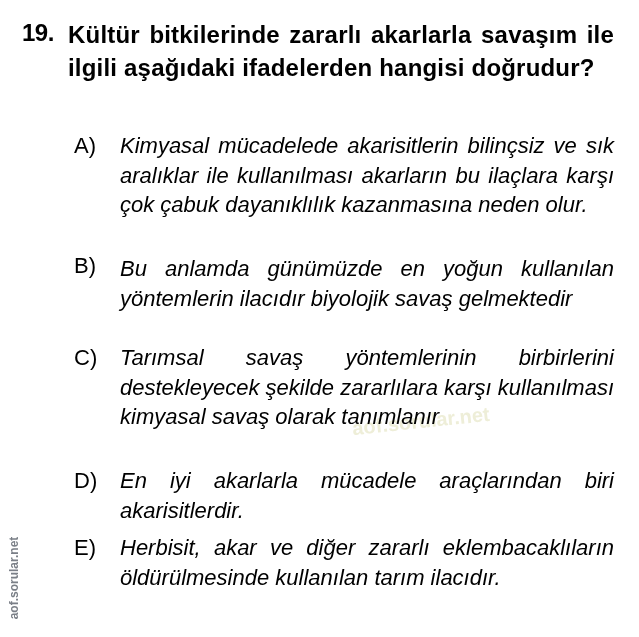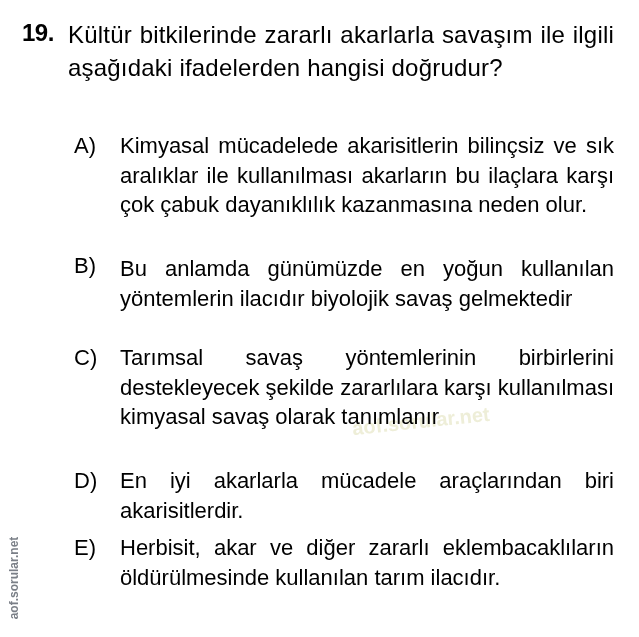--- a/index.html
+++ b/index.html
@@ -28,21 +28,21 @@
       font-size: 24px;
       font-weight: bold;
       letter-spacing: -0.5px;
     }
     .q-text {
       position: absolute;
       left: 68px;
       top: 19px;
       width: 546px;
       font-size: 24px;
-      font-weight: normal;
+      font-weight: bold;
       line-height: 32.5px;
       text-align: justify;
       text-align-last: left;
       letter-spacing: 0.2px;
     }
     .option {
       position: absolute;
       left: 0;
       width: 639px;
     }
@@ -55,20 +55,21 @@
     }
     .opt-text {
       position: absolute;
       left: 120px;
       top: 0;
       width: 494px;
       font-size: 22px;
       line-height: 29.5px;
       text-align: justify;
       text-align-last: left;
+      font-style: italic;
     }
     .wm-side {
       position: absolute;
       left: -36px;
       top: 571px;
       width: 100px;
       transform: rotate(-90deg);
       transform-origin: center center;
       font-size: 12px;
       font-weight: bold;

